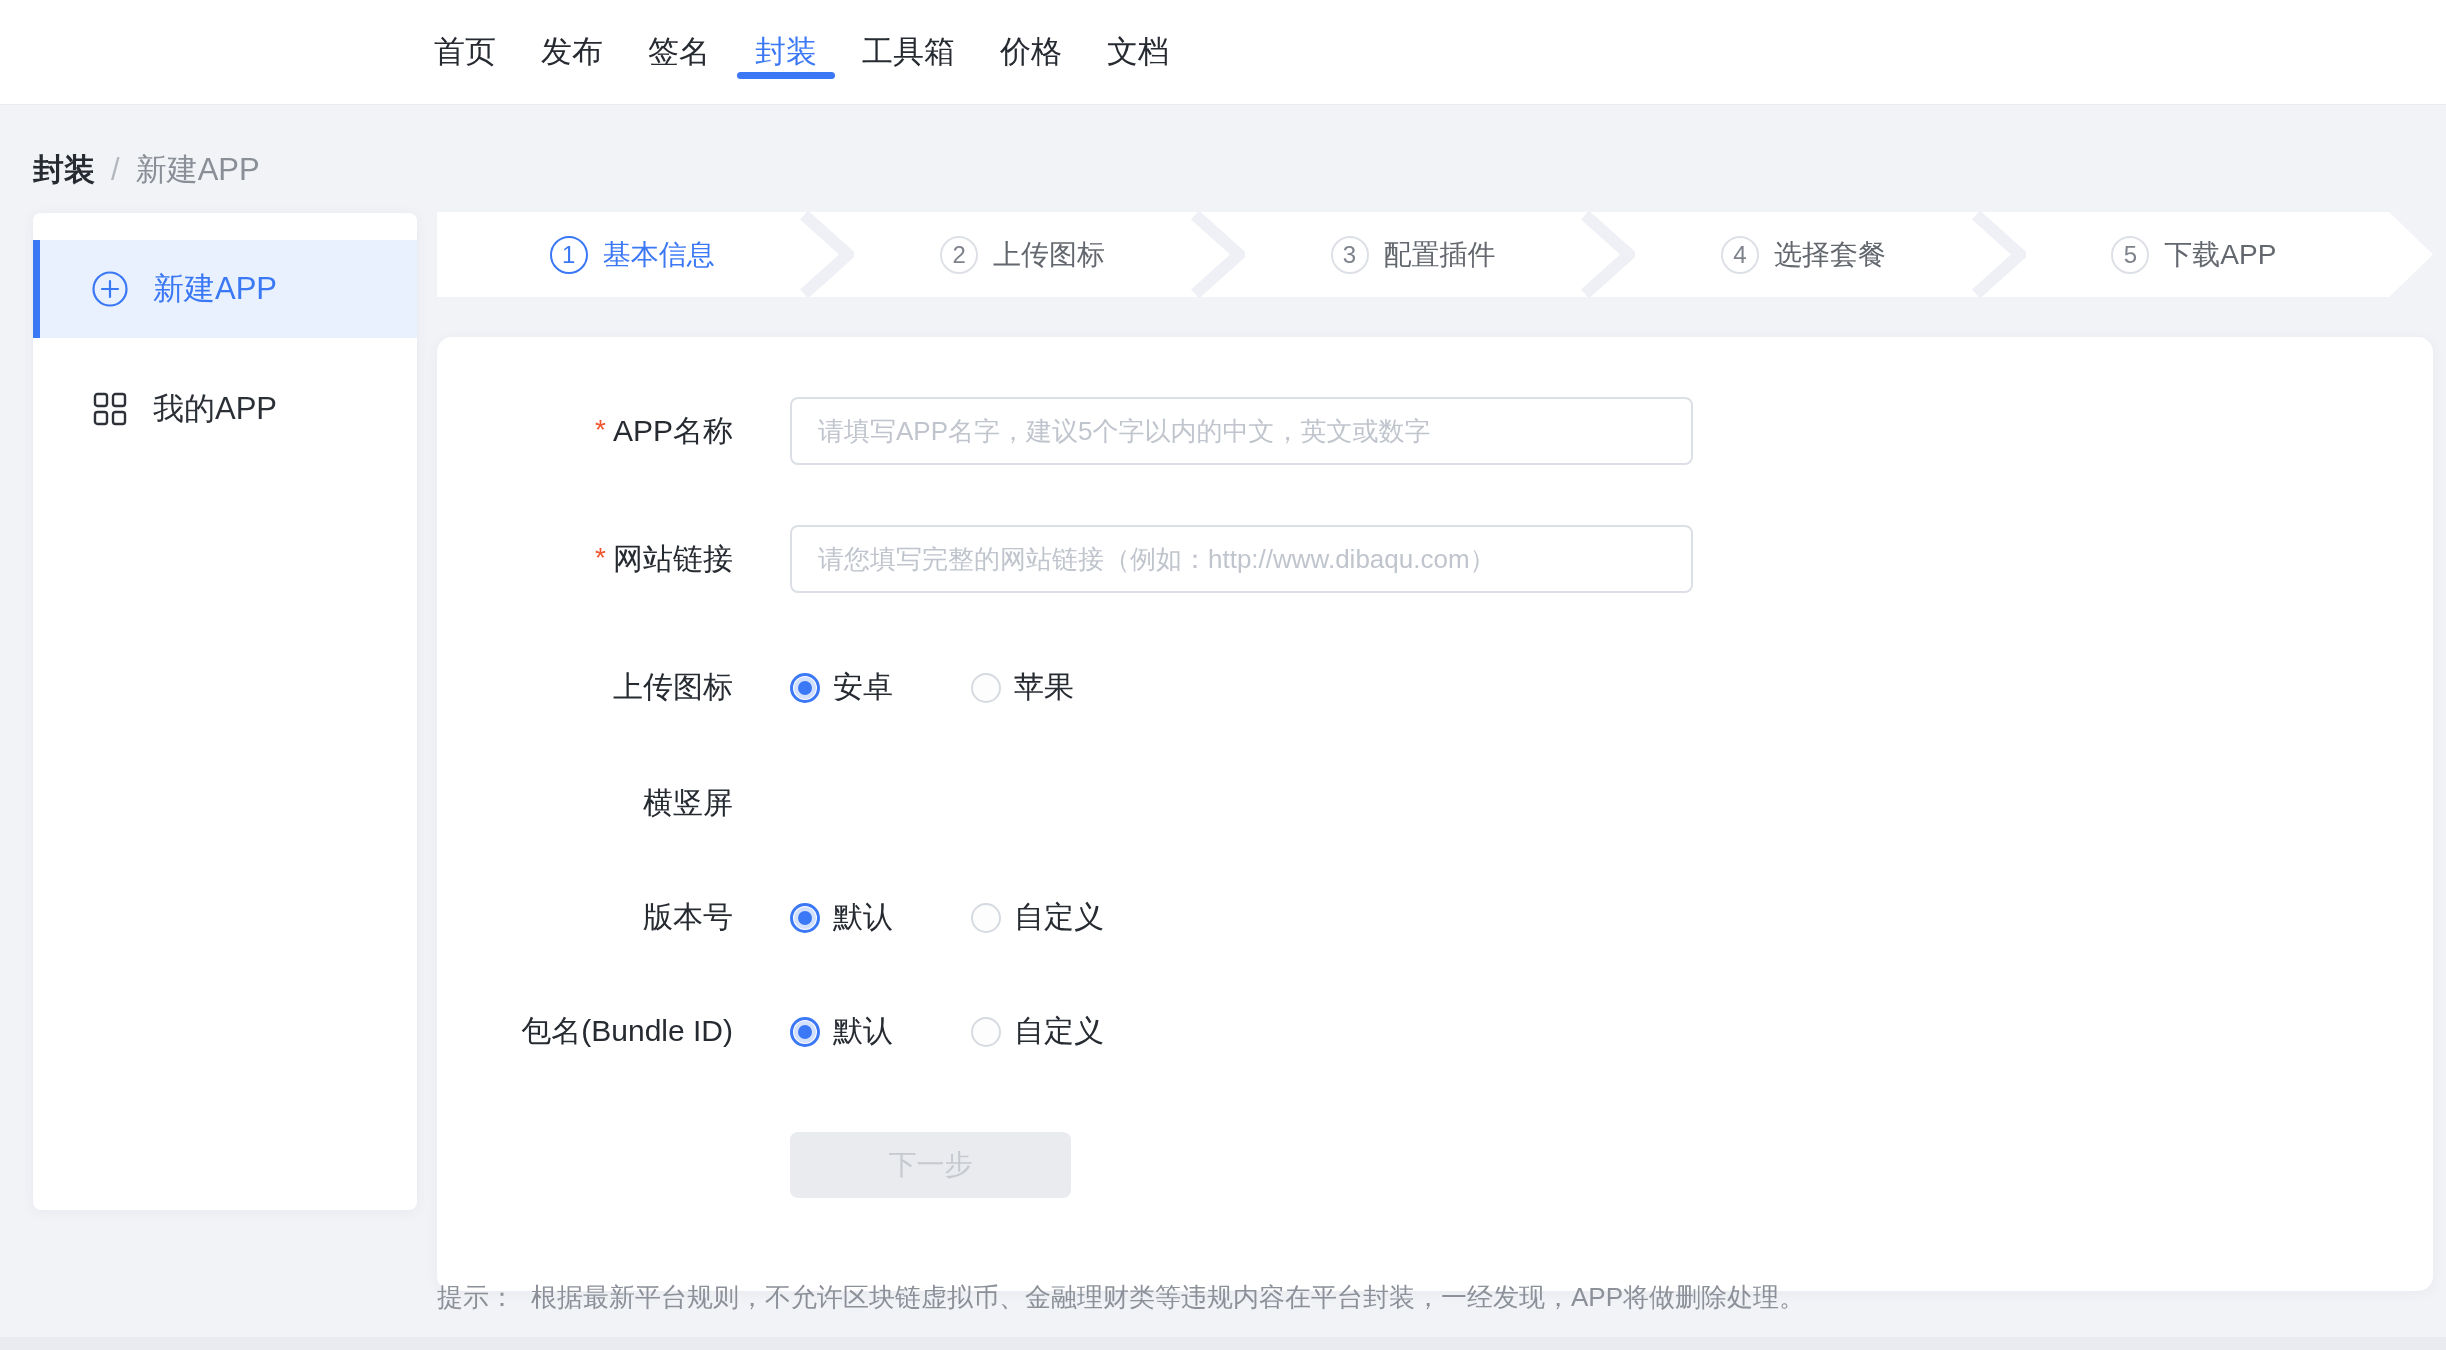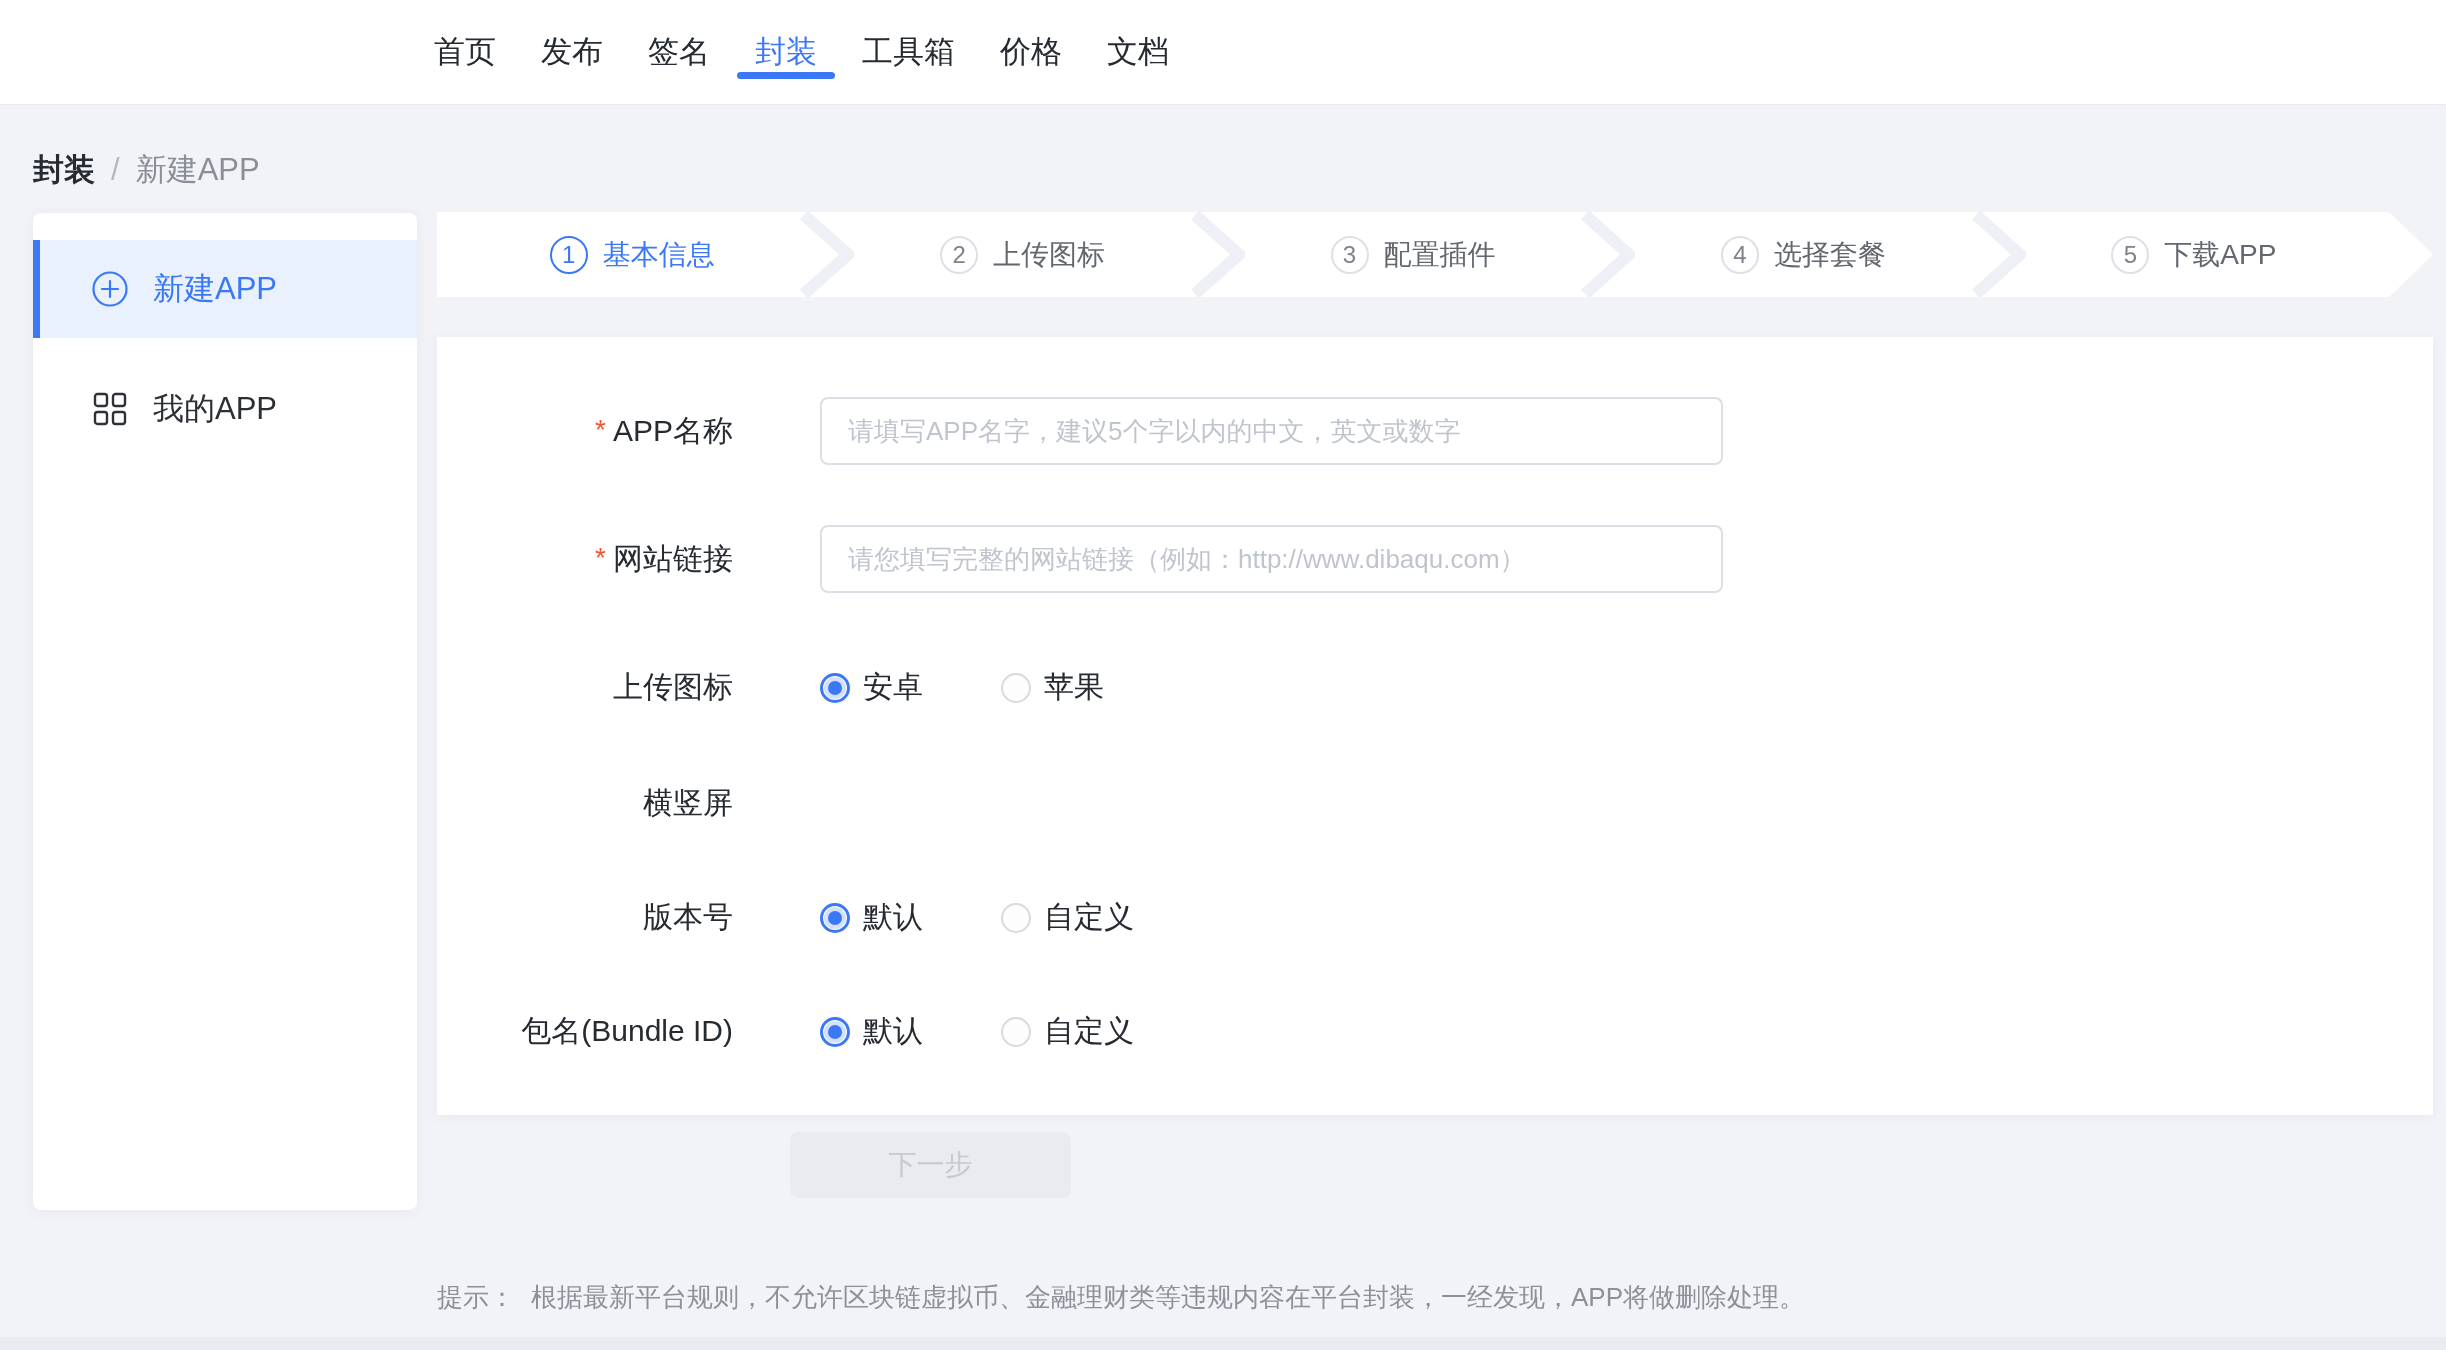--- a/index.html
+++ b/index.html
@@ -72,28 +72,28 @@
   .step.active .step-circle { border-color: #3b78f5; color: #3b78f5; }
   .step.active .step-label { color: #3b78f5; }
   .chev { position: absolute; right: -27px; top: 0; z-index: 2; }
   .steps-arrow-tip {
     position: absolute; left: 2389px; top: 212px; width: 44px; height: 85px;
     background: #fff; clip-path: polygon(0 0, 100% 50%, 0 100%);
   }
 
   
   .main-card {
-    position: absolute; left: 437px; top: 337px; width: 1996px; height: 778px;
-    background: #fff; border-radius: 0;
+    position: absolute; left: 437px; top: 337px; width: 1996px; height: 954px;
+    background: #fff; border-radius: 15px;
     box-shadow: 0 2px 14px rgba(50,60,80,0.05);
   }
   .form-row { position: absolute; left: 0; right: 0; display: flex; align-items: center; }
   .row-label { width: 296px; text-align: right; font-size: 30px; color: #262a31; white-space: nowrap; }
   .req { color: #f2552f; margin-right: 7px; font-size: 28px; position: relative; top: -2px; }
-  .row-control { margin-left: 87px; display: flex; align-items: flex-start; }
+  .row-control { margin-left: 57px; display: flex; align-items: flex-start; }
   .text-input {
     width: 903px; height: 68px; border: 2px solid #dcdfe6; border-radius: 8px;
     padding: 0 26px; font-size: 26px; color: #333; outline: none;
     font-family: "Liberation Sans", "DejaVu Sans", sans-serif; background: #fff;
   }
   .text-input::placeholder { color: #c0c5cd; }
 
   .radio-opt { display: flex; align-items: center; margin-right: 78px; cursor: pointer; }
   .radio-circle {
     width: 30px; height: 30px; border-radius: 50%; margin-right: 13px; flex: none;

